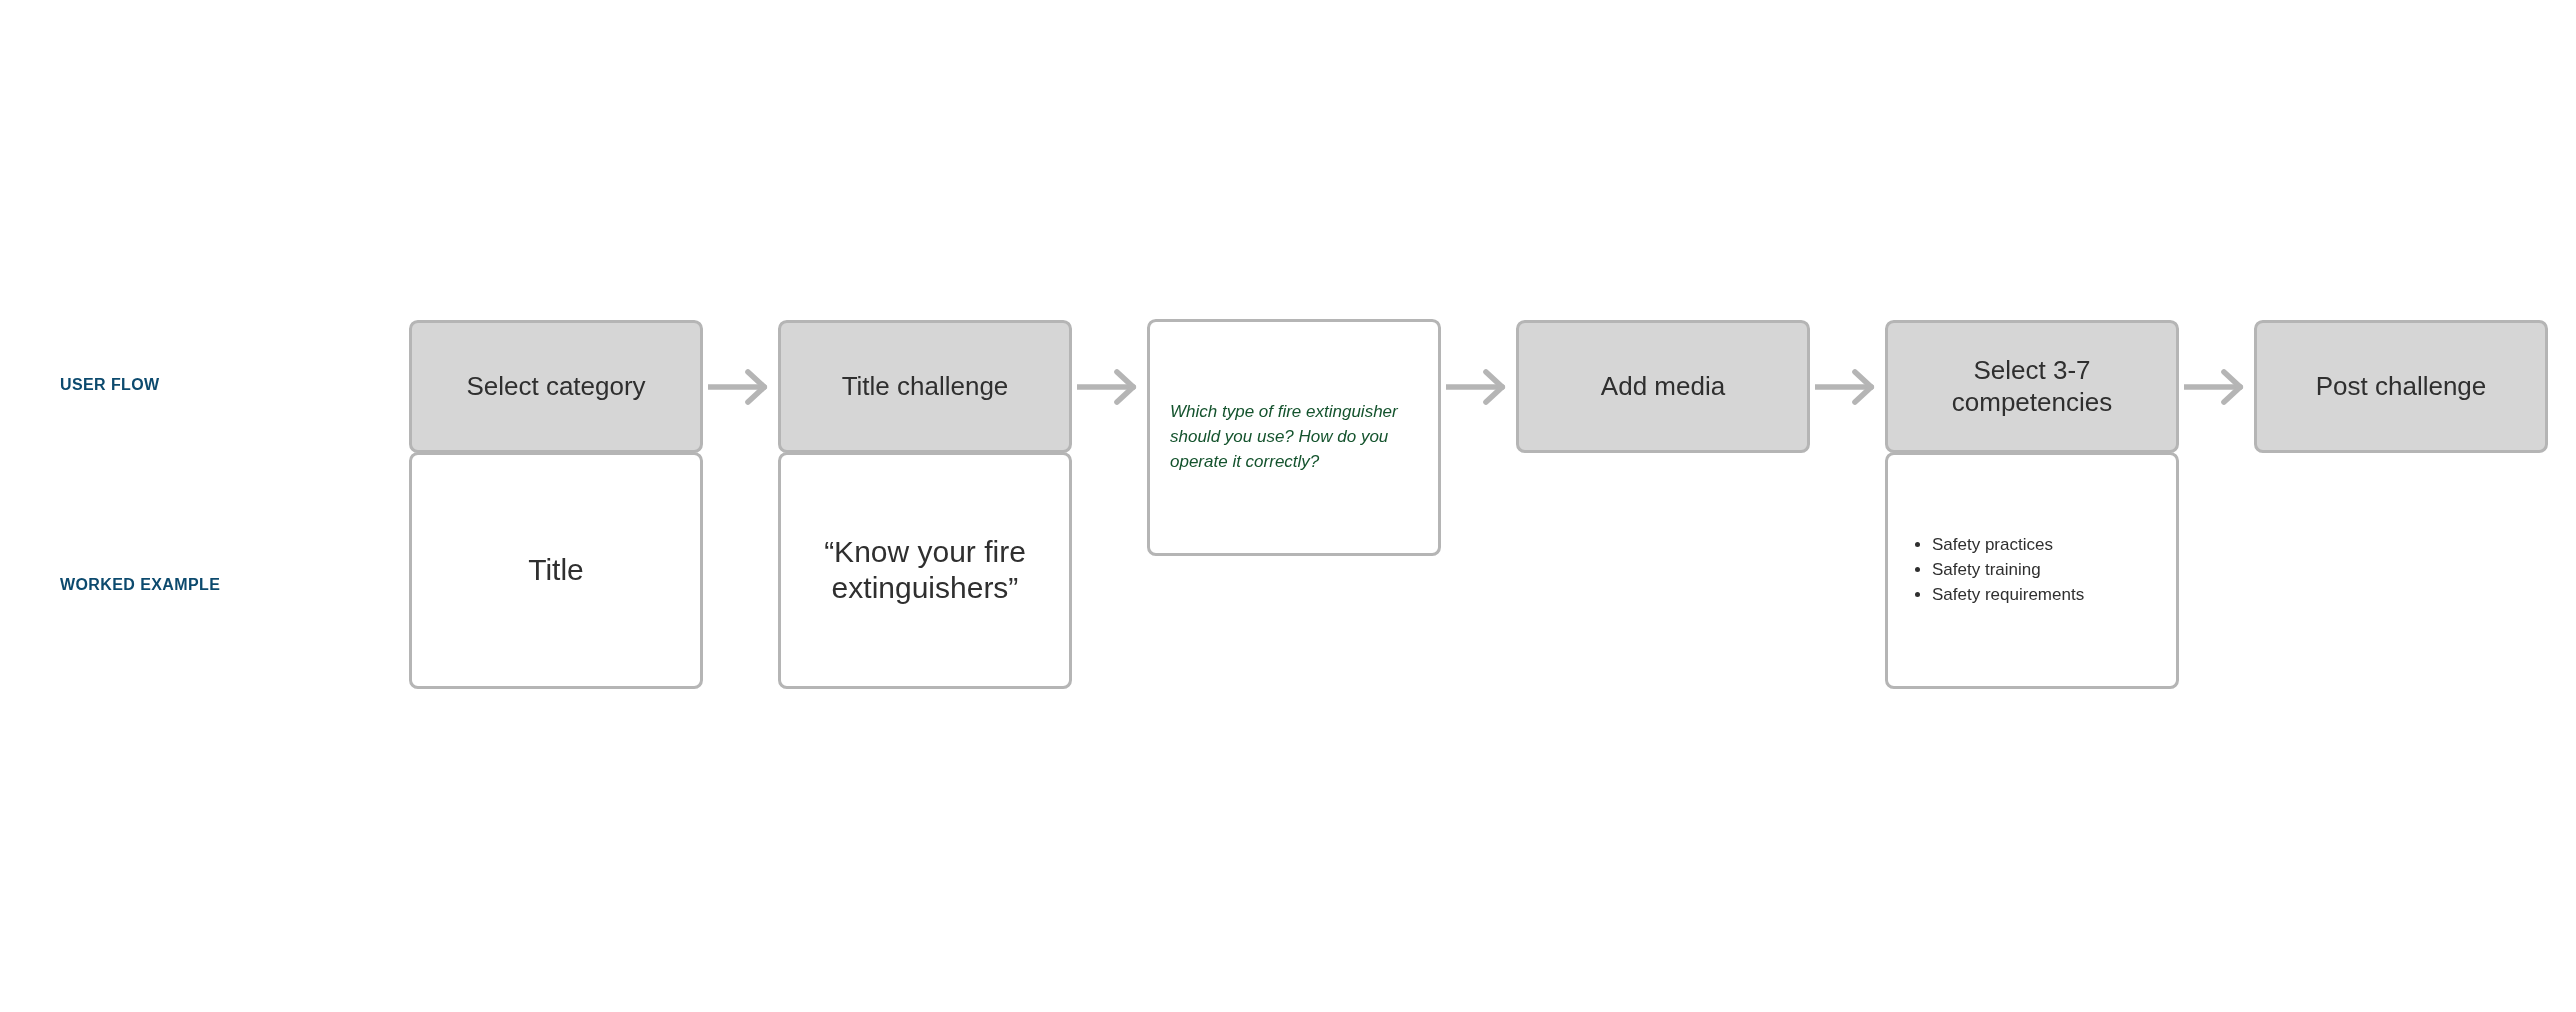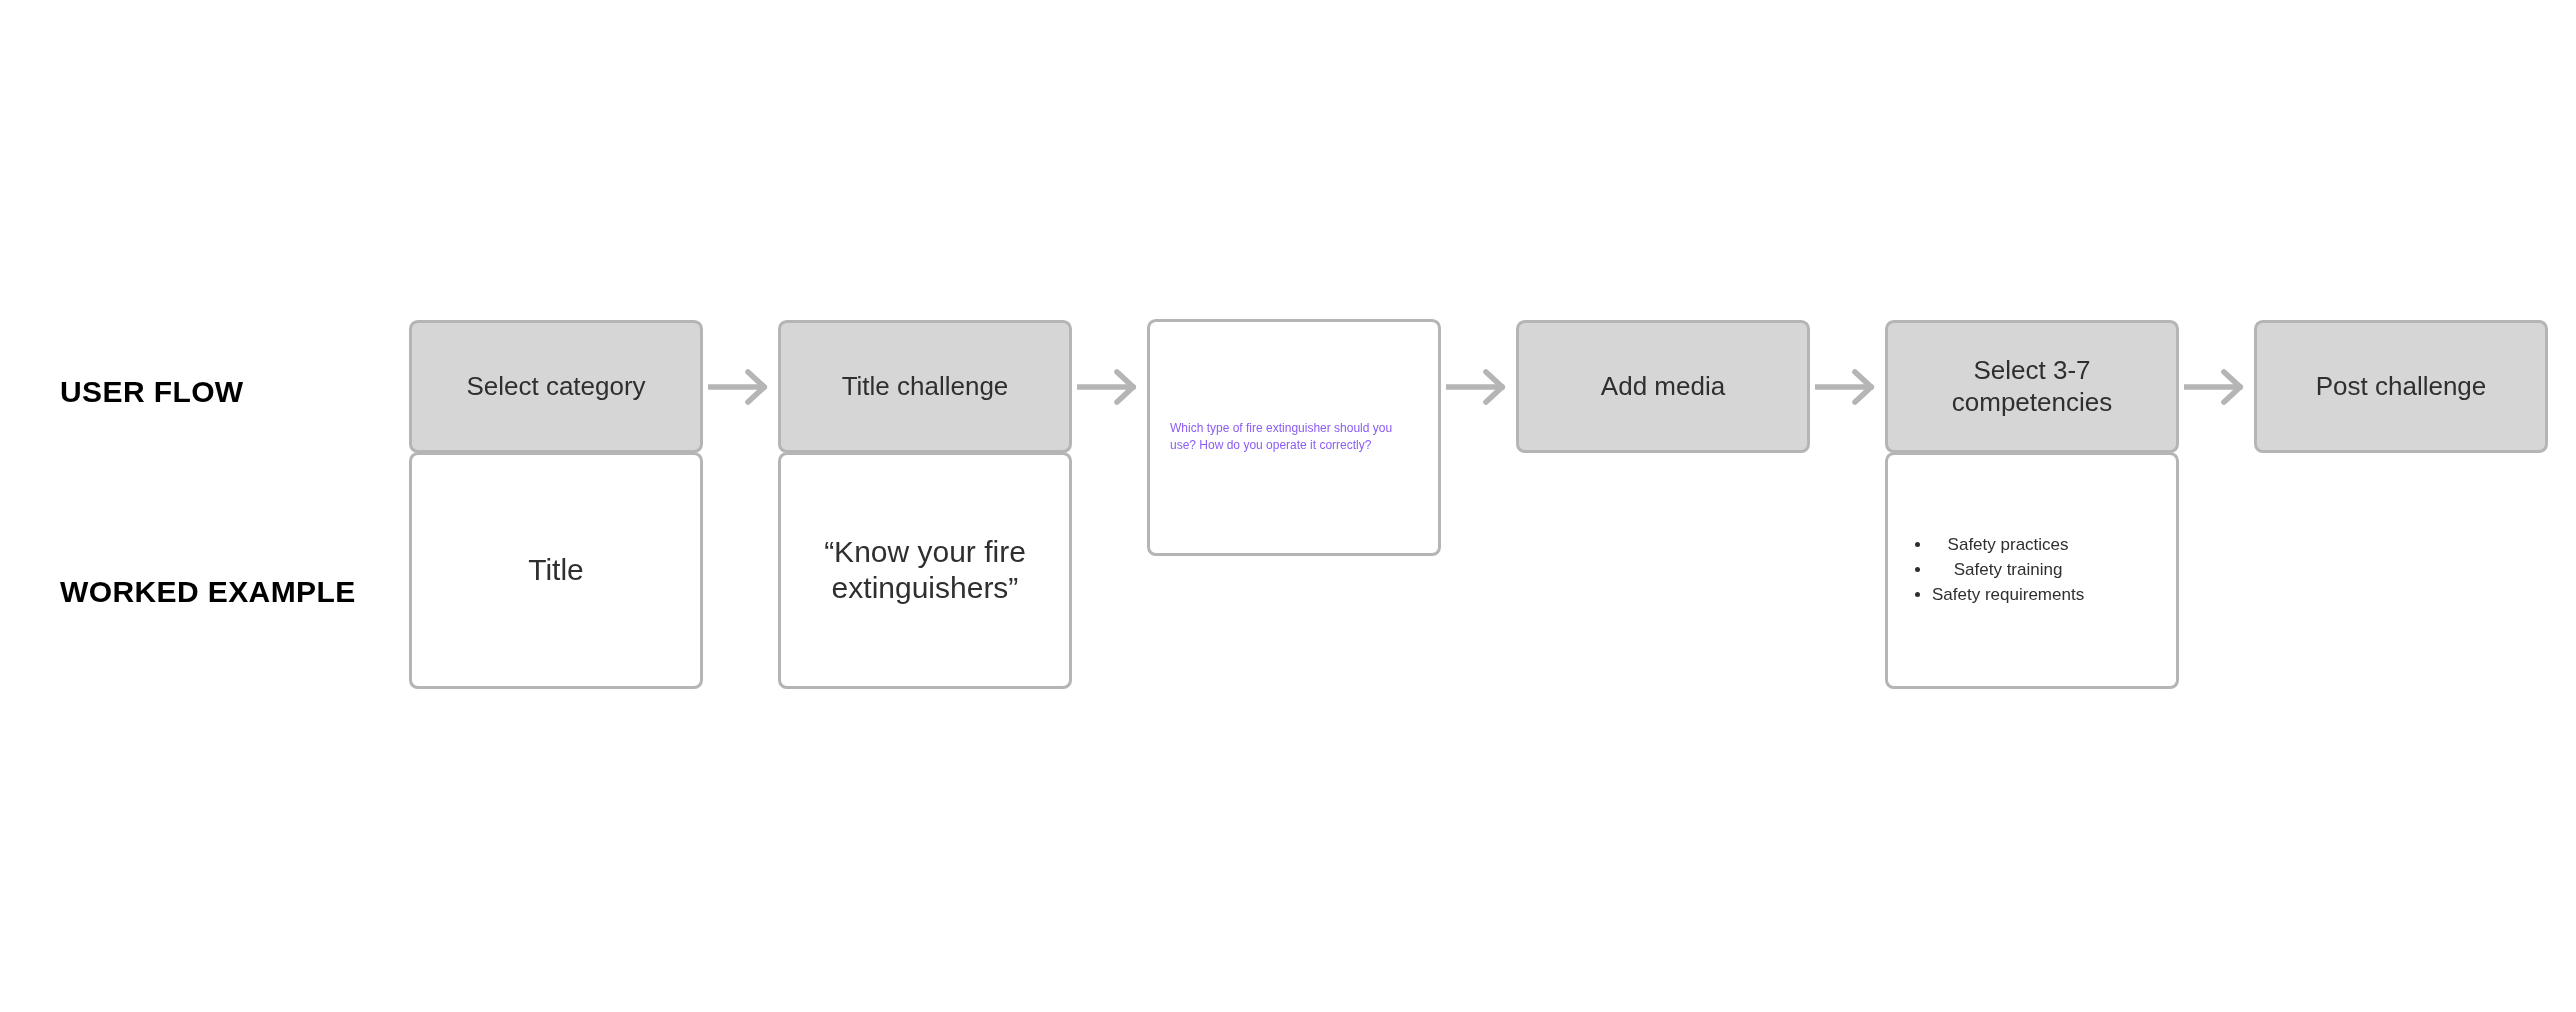--- a/index.html
+++ b/index.html
@@ -16,24 +16,24 @@
     position: relative;
     width: 2576px;
     height: 1012px;
     background: #ffffff;
     overflow: hidden;
   }
 
   
   .row-label {
     position: absolute;
-    font-size: 30px;
+    font-size: 16px;
     font-weight: 700;
     letter-spacing: 0.4px;
-    color: #000000;
+    color: #0c4a6e;
     white-space: nowrap;
     line-height: 1;
   }
   #label-user-flow { left: 60px; top: 377px; }
   #label-worked-example { left: 60px; top: 577px; }
 
   
   #flow {
     position: absolute;
     left: 387px;
@@ -94,30 +94,30 @@
     align-items: flex-start;
     text-align: left;
   }
 
   .example-text-lg {
     font-size: 30px;
     line-height: 1.22;
     color: #2f2f2f;
   }
   .example-text-sm {
-    font-size: 12px;
+    font-size: 17px;
     line-height: 1.45;
-    color: #8b5cf6;
+    color: #14532d;
+    font-style: italic;
   }
 
   .example-list {
     margin: 0;
     padding: 0 0 0 24px;
     list-style: disc;
-    text-align: center;
   }
   .example-list li {
     font-size: 17px;
     line-height: 1.45;
     color: #2f2f2f;
   }
 
   .example-placeholder {
     width: 294px;
     height: 237px;

